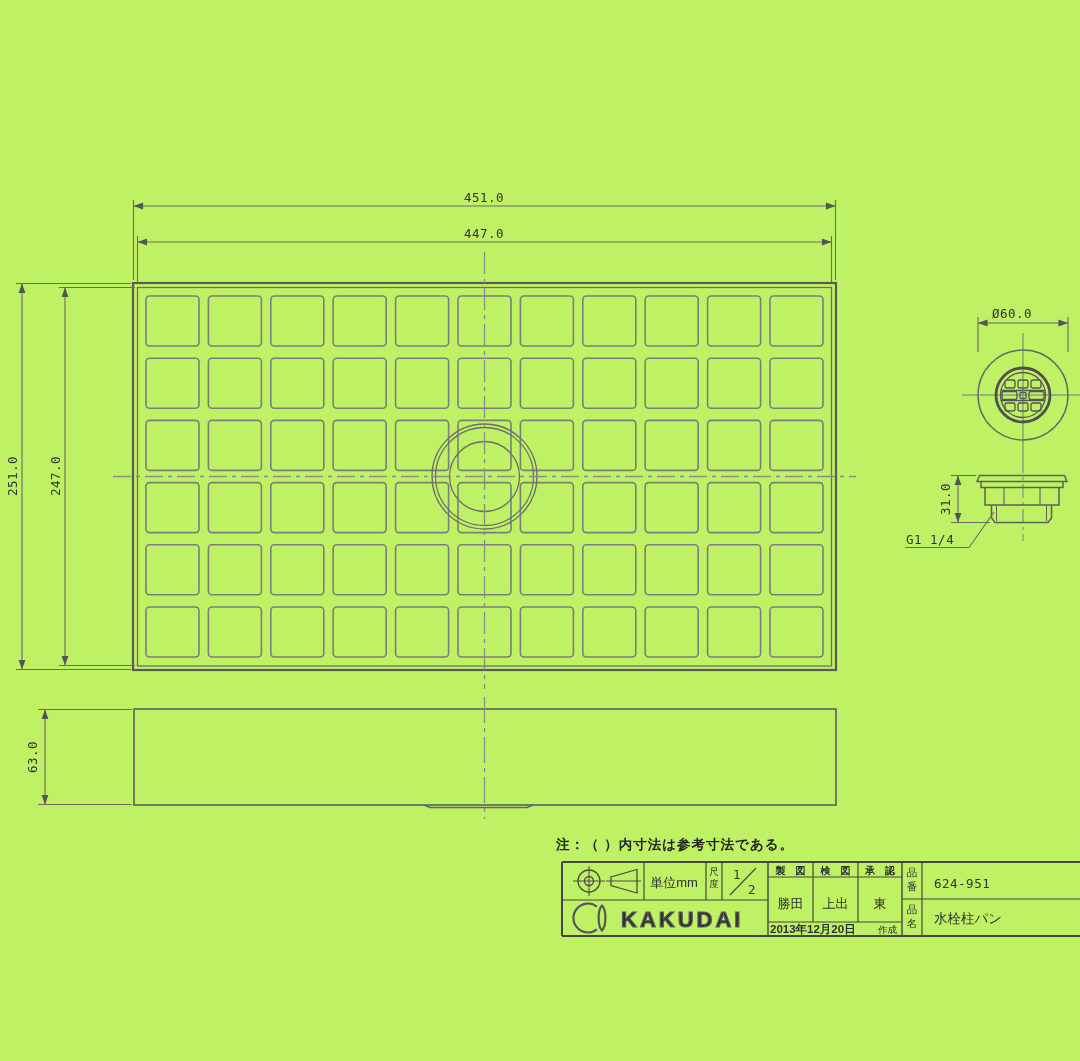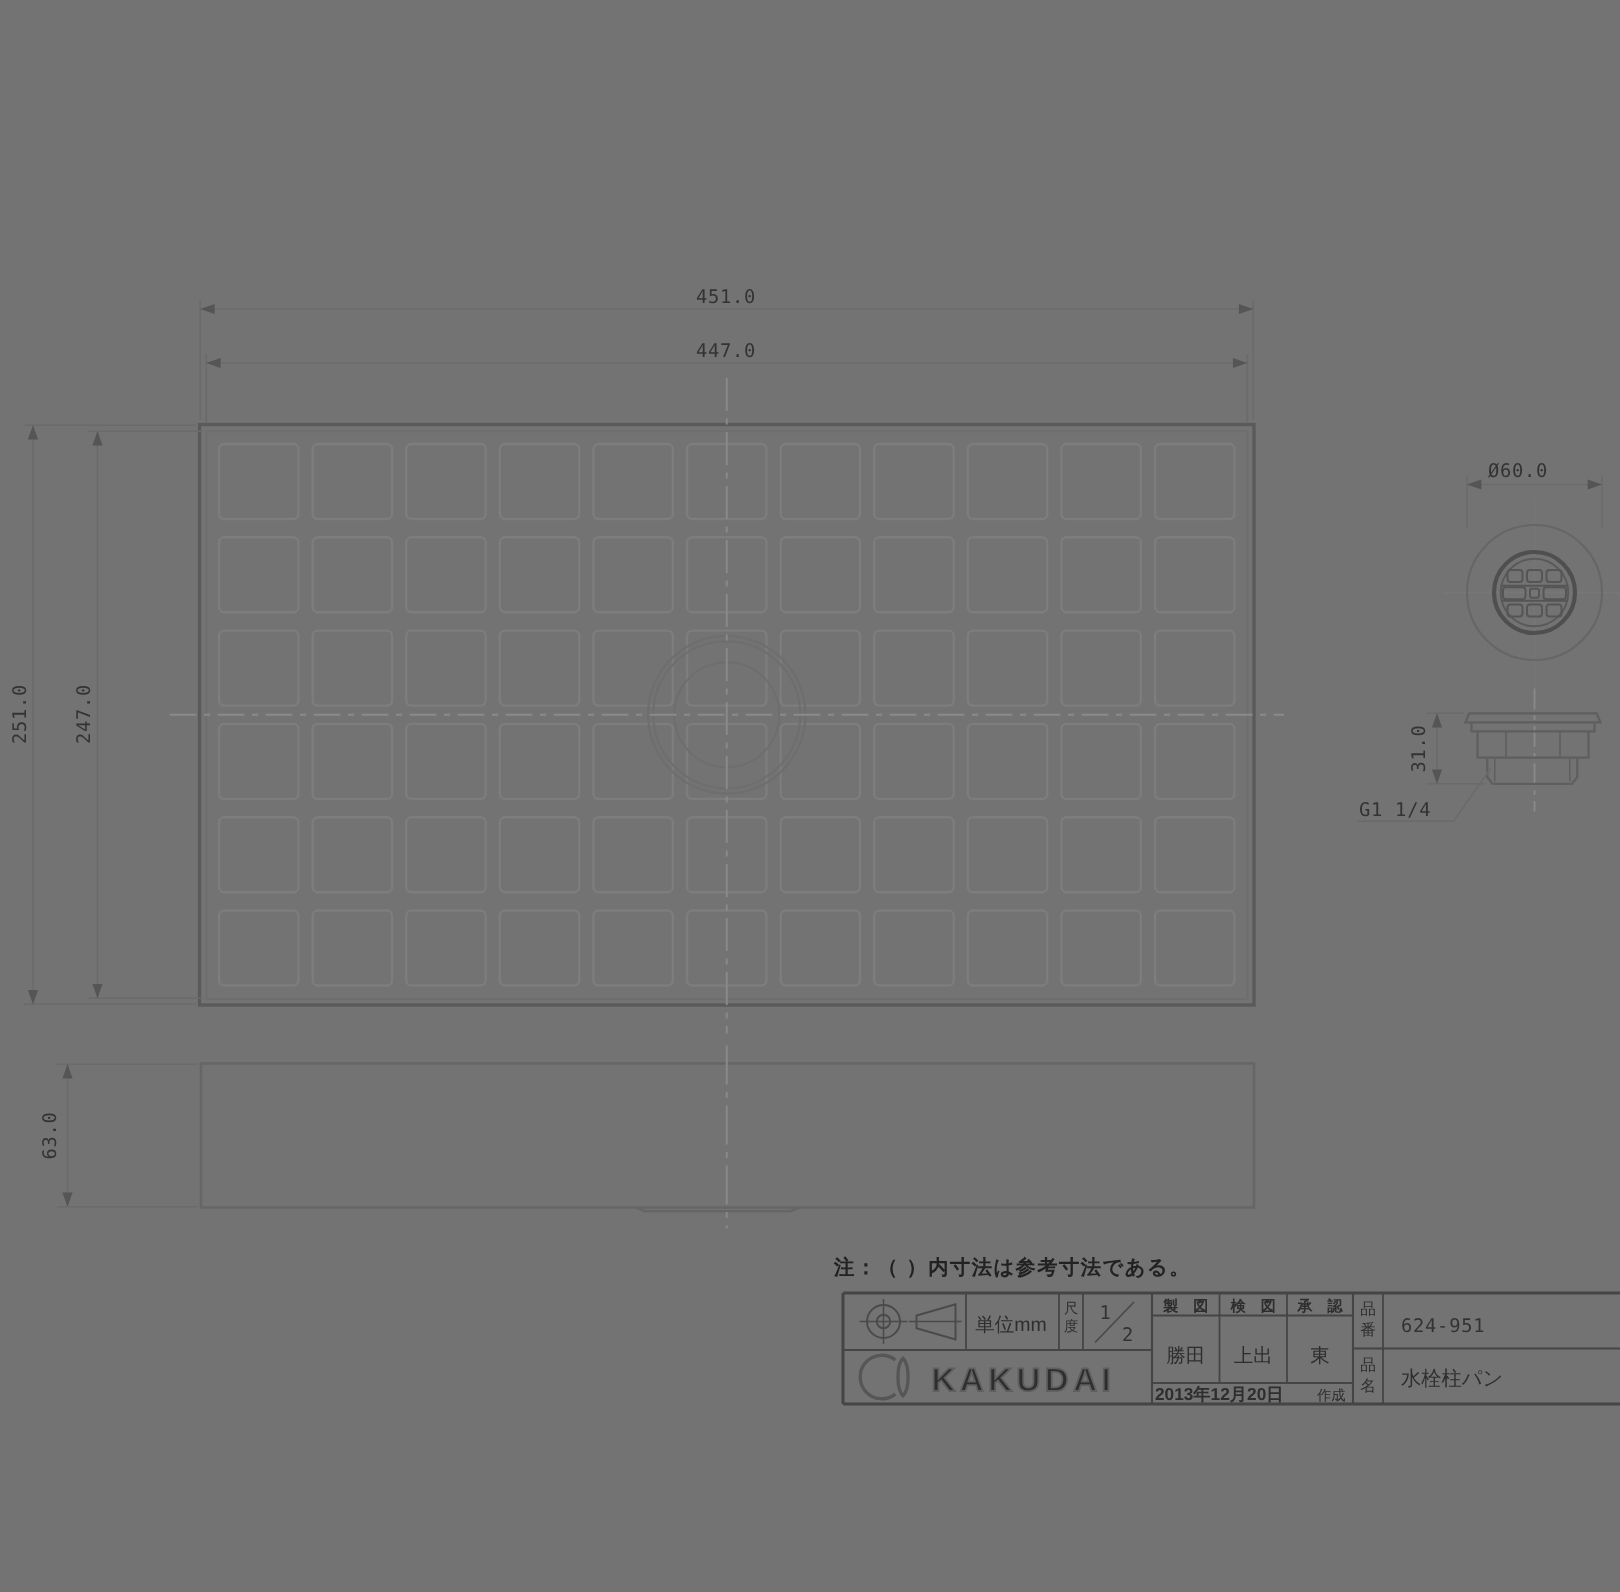--- a/index.html
+++ b/index.html
@@ -1,16 +1,16 @@
 <!DOCTYPE html>
 <html><head>
 <meta charset="utf-8">
 <style>
   html,body{margin:0;padding:0;background:#ffffff;}
-  .canvas{position:relative;width:1080px;height:1061px;background:#737373;overflow:hidden;
+  .canvas{position:relative;width:1080px;height:1061px;background:#bef264;overflow:hidden;
           font-family:"Liberation Sans","DejaVu Sans",sans-serif;}
   svg{position:absolute;left:0;top:0;}
   svg text{fill:#2e2e2e;}
   .dim{font-family:"DejaVu Sans Mono","Liberation Mono",monospace;font-size:12.5px;letter-spacing:.5px;fill:#333;}
   .cjk{font-family:"Liberation Sans","DejaVu Sans",sans-serif;}
   .tb-small{font-size:10px;font-weight:bold;}
   .tb-name{font-size:13px;}
   .note{font-size:13.5px;font-weight:bold;letter-spacing:1px;fill:#222;}
 </style>
 </head>

